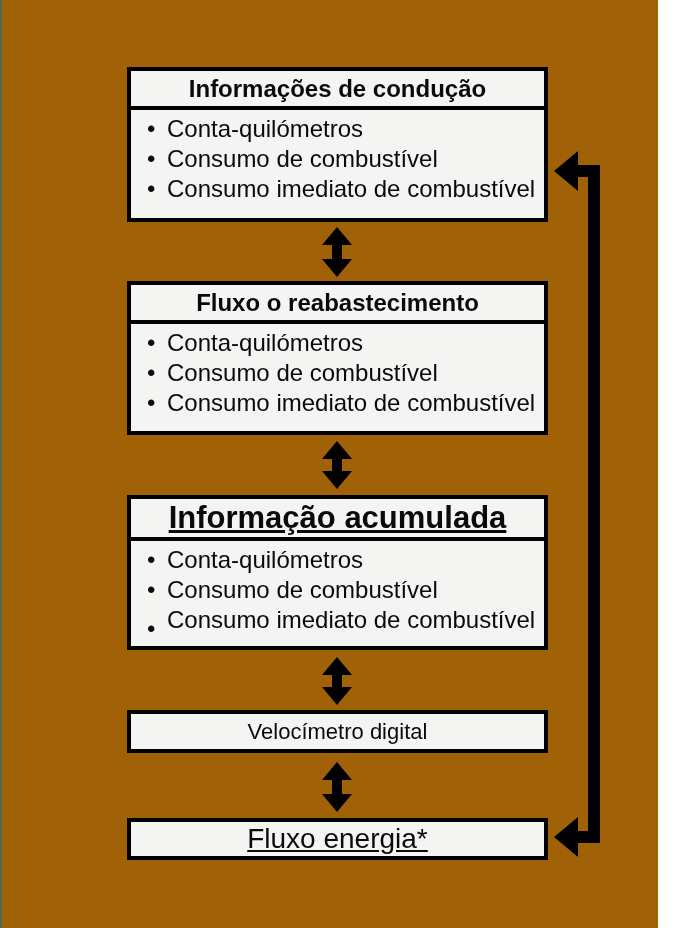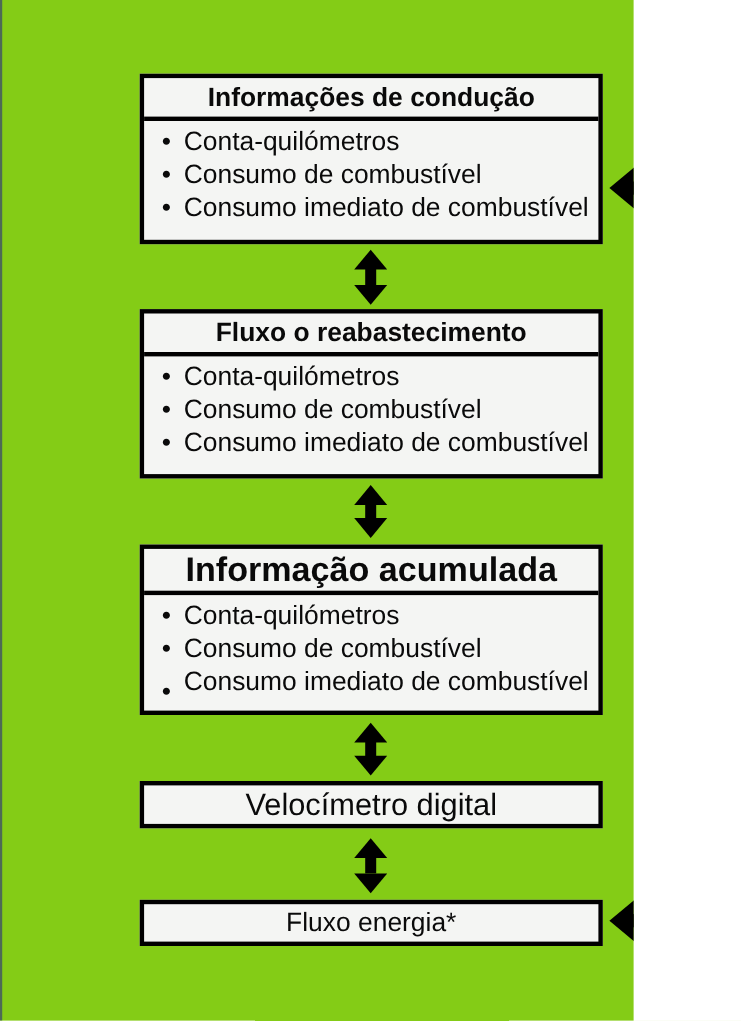--- a/index.html
+++ b/index.html
@@ -1,21 +1,21 @@
 <!DOCTYPE html>
 <html><head>
 <meta charset="utf-8">
 <style>
   html, body { margin: 0; padding: 0; background: #ffffff; }
 
   .canvas {
     position: relative;
-    width: 576px;
+    width: 658px;
     height: 928px;
-    background: #84cc16;
+    background: #a16207;
     font-family: "Liberation Sans", sans-serif;
     color: #0a0a0a;
     overflow: hidden;
   }
 
   .left-edge {
     position: absolute;
     left: 0; top: 0;
     width: 2px; height: 928px;
     background: #4d6b55;
@@ -40,20 +40,21 @@
     font-weight: bold;
     font-size: 24px;
     line-height: 35px;
     border-bottom: 4px solid #000000;
     white-space: nowrap;
     overflow: hidden;
   }
   .box-3 .box-header {
     font-size: 31px;
     line-height: 38px;
+    text-decoration: underline;
   }
 
   .box-items {
     list-style: none;
     margin: 0;
     padding: 4px 4px 0 16px;
   }
   .box-items li {
     display: flex;
     align-items: center;
@@ -68,24 +69,24 @@
     text-align: left;
     font-size: 24px;
   }
   .bullet-low { transform: translateY(9px); }
 
   .single-line {
     display: flex;
     align-items: center;
     justify-content: center;
     height: 100%;
-    font-size: 28px;
+    font-size: 22px;
     white-space: nowrap;
   }
-  .box-5 .single-line { font-size: 24px; }
+  .box-5 .single-line { font-size: 28px; text-decoration: underline; }
 
   .arrow-overlay {
     position: absolute;
     left: 0; top: 0;
     pointer-events: none;
   }
   .arrow-overlay * { fill: #000000; }
 </style>
 </head>
 <body>

